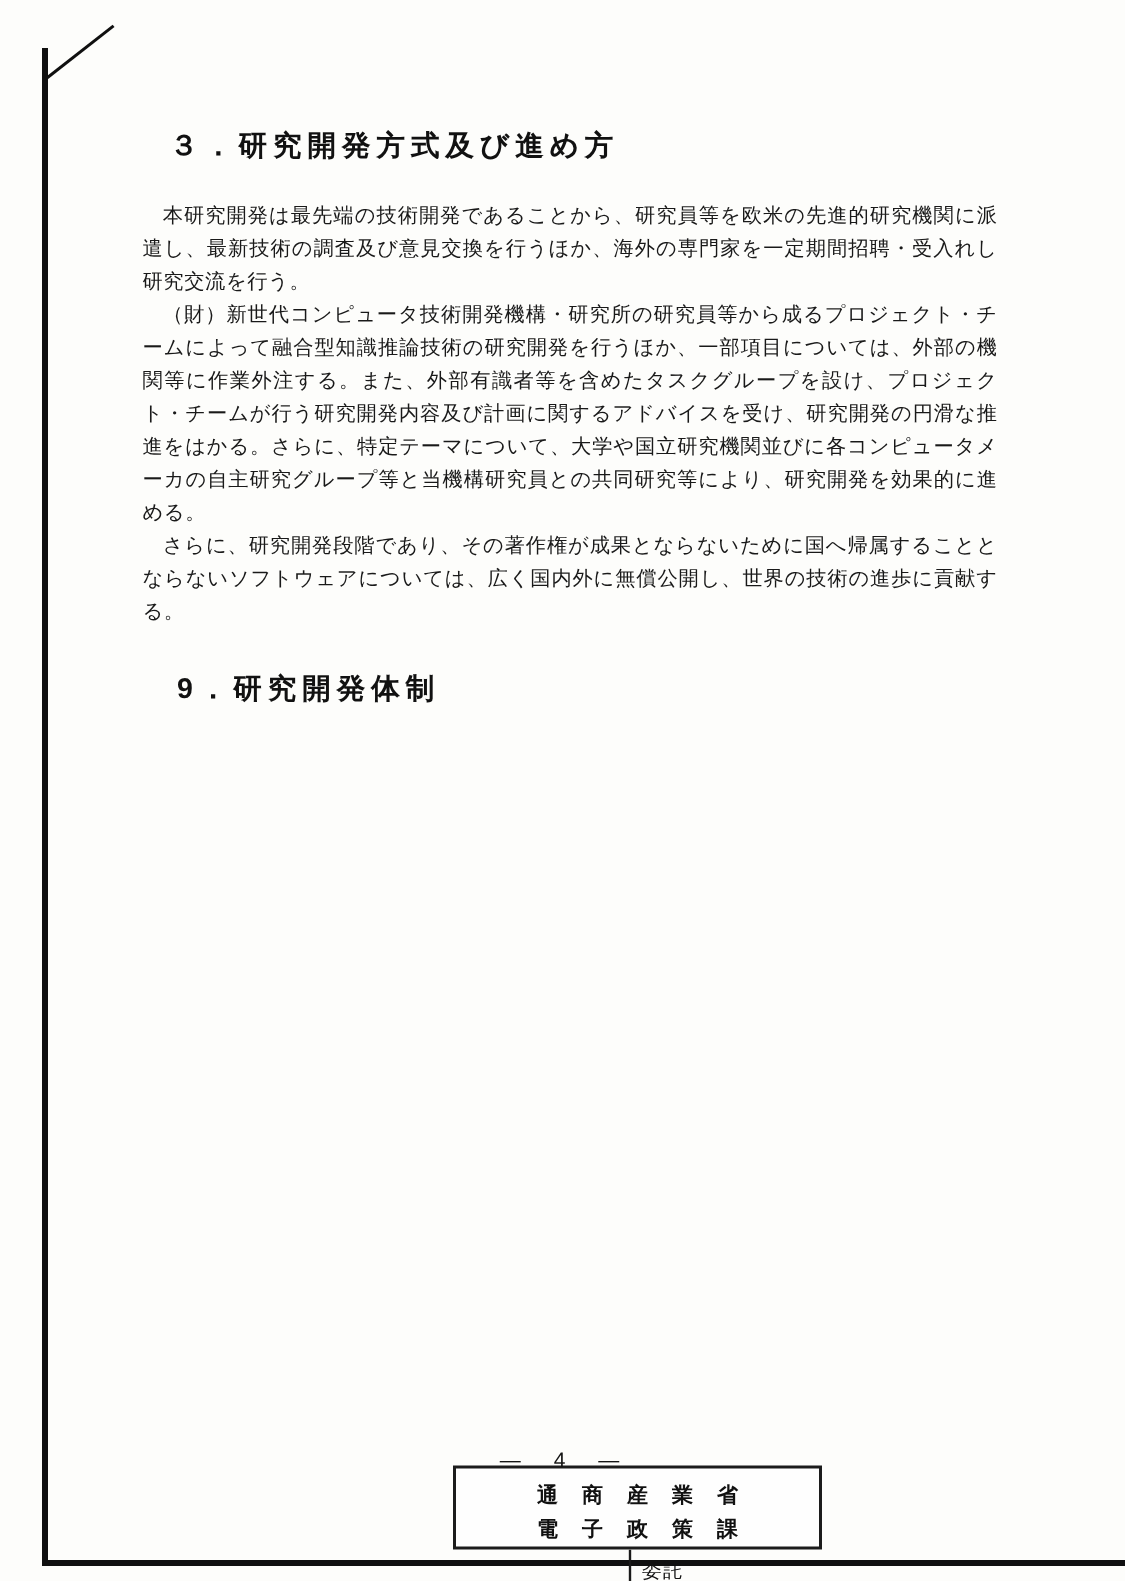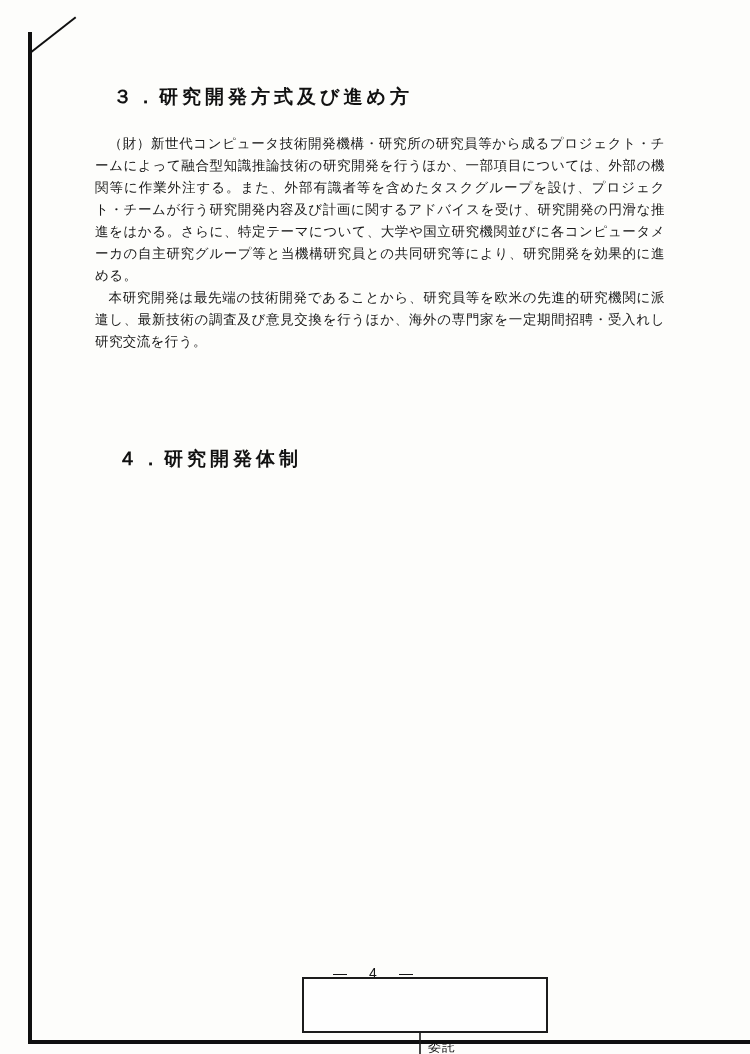--- a/index.html
+++ b/index.html
@@ -55,25 +55,26 @@
 
 <div>
 
   <div class="scan-left"></div>
   <div class="scan-bottom"></div>
   <div class="scan-diag"></div>
 
   <h2 id="sec3-heading" class="sec-heading">３．研究開発方式及び進め方</h2>
 
   <div class="body-text">
+    <p>本研究開発は最先端の技術開発であることから、研究員等を欧米の先進的研究機関に派遣し、最新技術の調査及び意見交換を行うほか、海外の専門家を一定期間招聘・受入れし研究交流を行う。</p>
     <p>（財）新世代コンピュータ技術開発機構・研究所の研究員等から成るプロジェクト・チームによって融合型知識推論技術の研究開発を行うほか、一部項目については、外部の機関等に作業外注する。また、外部有識者等を含めたタスクグループを設け、プロジェクト・チームが行う研究開発内容及び計画に関するアドバイスを受け、研究開発の円滑な推進をはかる。さらに、特定テーマについて、大学や国立研究機関並びに各コンピュータメーカの自主研究グループ等と当機構研究員との共同研究等により、研究開発を効果的に進める。</p>
-    <p>本研究開発は最先端の技術開発であることから、研究員等を欧米の先進的研究機関に派遣し、最新技術の調査及び意見交換を行うほか、海外の専門家を一定期間招聘・受入れし研究交流を行う。</p>
+    <p>さらに、研究開発段階であり、その著作権が成果とならないために国へ帰属することとならないソフトウェアについては、広く国内外に無償公開し、世界の技術の進歩に貢献する。</p>
   </div>
 
-  <h2 id="sec4-heading" class="sec-heading">４．研究開発体制</h2>
+  <h2 id="sec4-heading" class="sec-heading">9．研究開発体制</h2>
 
   <div class="diagram">
 
     <svg class="arrow-svg" viewBox="0 0 750 1054">
       <g stroke="#1a1a1a" stroke-width="1.6" fill="#1a1a1a">
 
         <g>
           <line x1="420" y1="553" x2="420" y2="577"></line>
           <polygon points="420,585 416,576 424,576"></polygon>
         </g>
@@ -114,20 +115,22 @@
         </g>
 
         <g>
           <line x1="424" y1="851" x2="424" y2="878"></line>
           <polygon points="424,886 420,877 428,877"></polygon>
         </g>
       </g>
     </svg>
 
     <div id="ministry-box" class="dbox">
+      <div>通商産業省</div>
+      <div>電子政策課</div>
     </div>
 
     <span class="arrow-label">委託</span>
 
   </div>
 
   <div class="footer">―　4　―</div>
 
 </div>
 

